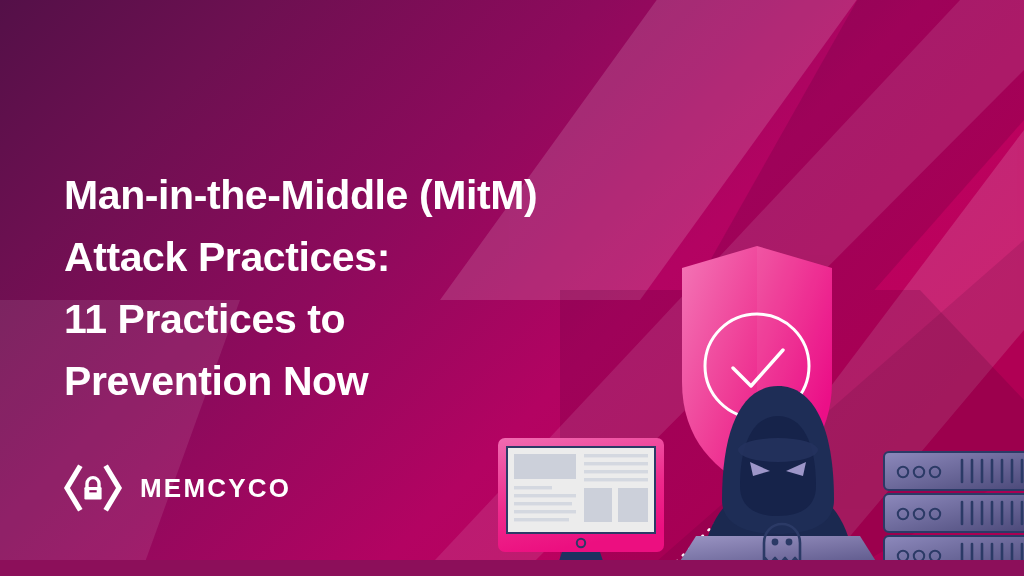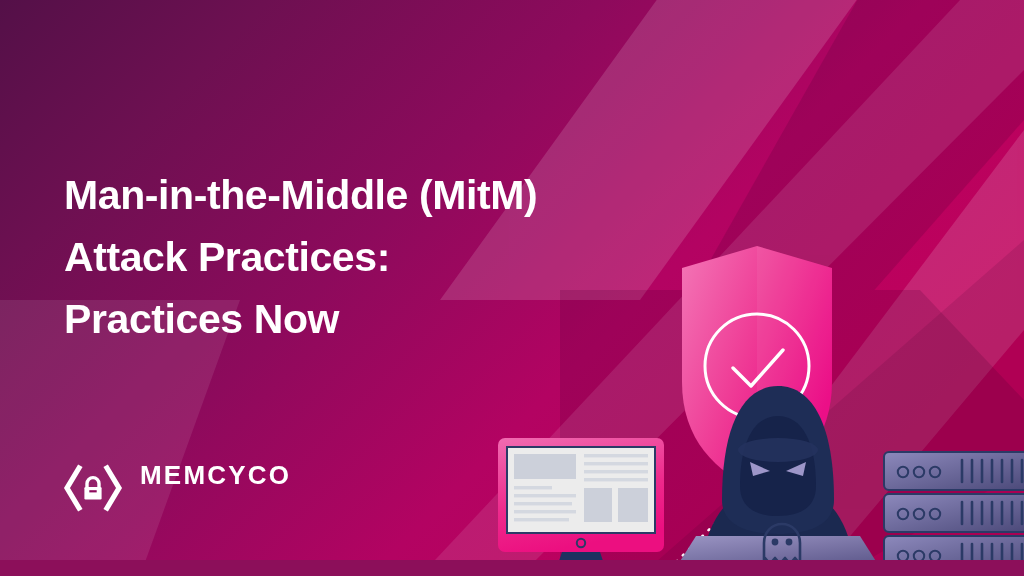--- a/index.html
+++ b/index.html
@@ -18,21 +18,21 @@
 
   
   .headline{
     position:absolute;left:64px;top:164px;width:640px;
     color:#ffffff;font-weight:bold;font-size:41px;line-height:62px;
     letter-spacing:-0.4px;
   }
   .headline .ln{display:block;white-space:nowrap;}
 
   
-  .logo{position:absolute;left:63px;top:462px;display:flex;align-items:flex-start;gap:17px;}
+  .logo{position:absolute;left:63px;top:462px;display:flex;align-items:center;gap:17px;}
   .logo-mark{width:60px;height:52px;display:block;}
   .logo-word{
     color:#ffffff;font-size:26px;font-weight:bold;letter-spacing:2.2px;
     line-height:1;
   }
 
   
   .illus{position:absolute;left:470px;top:150px;width:554px;height:426px;}
   .illus svg{position:absolute;left:0;top:0;width:554px;height:426px;}
 </style>
@@ -70,21 +70,22 @@
       </g>
       <g opacity="0.09" fill="#ffffff">
         <polygon points="0,300 240,300 140,576 0,576"></polygon>
       </g>
     </svg>
   </div>
 
   <div class="headline">
     <span class="ln">Man-in-the-Middle (MitM)</span>
     <span class="ln">Attack Practices:</span>
-    <span class="ln">Practices Now</span>
+    <span class="ln">11 Practices to</span>
+    <span class="ln">Prevention Now</span>
   </div>
 
   <div class="logo">
     <svg class="logo-mark" viewBox="0 0 60 52">
       <g fill="none" stroke="#ffffff" stroke-width="5.2" stroke-linecap="square">
         <polyline points="16,6 4,26 16,46"></polyline>
         <polyline points="44,6 56,26 44,46"></polyline>
       </g>
       <g fill="none" stroke="#ffffff" stroke-width="3.4">
         <path d="M24,25 v-3.4 a6,6 0 0 1 12,0 V25"></path>

